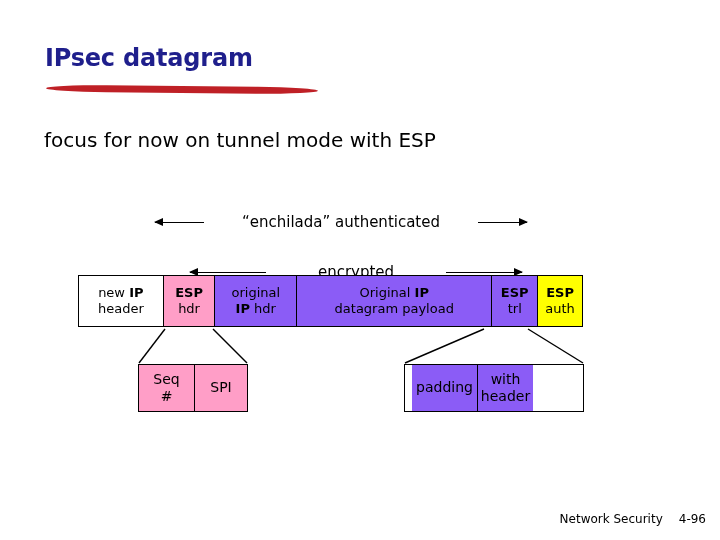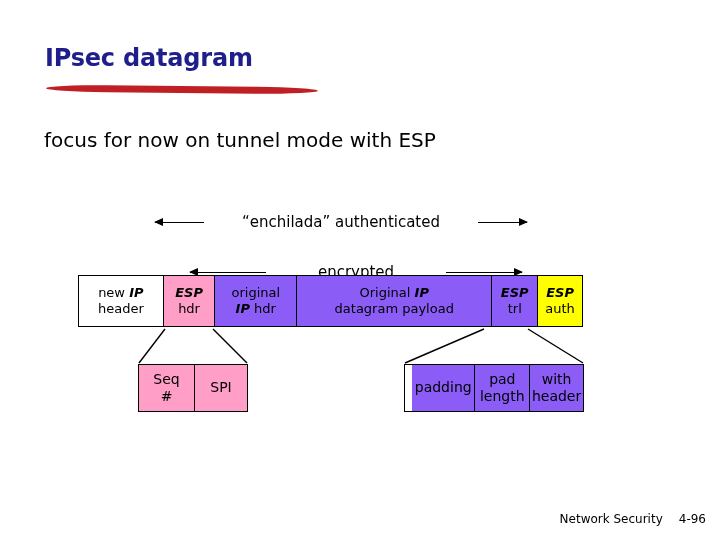--- a/index.html
+++ b/index.html
@@ -118,21 +118,21 @@
     justify-content: center;
     font-family: "DejaVu Sans", sans-serif;
     font-size: 13px;
     color: #000000;
     line-height: 1.25;
     text-align: center;
     overflow: hidden;
   }
   .field:last-child { border-right: none; }
   .field .ln { display: block; white-space: nowrap; }
-  .field b { font-weight: bold; font-style: italic; }
+  .field b { font-weight: bold; }
 
   .c-white  { background: #ffffff; }
   .c-pink   { background: #ff9ec7; }
   .c-green  { background: #8b5cf6; }
   .c-yellow { background: #ffff00; }
 
   
   #f-newip   { width: 85px; }
   #f-esphdr  { width: 52px; }
   #f-origip  { width: 82px; }
@@ -249,24 +249,20 @@
   </div>
   <div class="field c-pink" id="sf-spi">
     <span class="ln">SPI</span>
   </div>
 </div>
 
 <div class="sub-row" id="esp-trl-detail">
   <div class="field c-green" id="sf-padding">
     <span class="ln">padding</span>
   </div>
-  <div class="field c-green" id="sf-padlen">
-    <span class="ln">pad</span>
-    <span class="ln">length</span>
-  </div>
   <div class="field c-green" id="sf-nexthdr">
     <span class="ln">with</span>
     <span class="ln">header</span>
   </div>
 </div>
 
 <div id="footer">
   <span>Network Security</span><span class="pg">4-96</span>
 </div>
 

